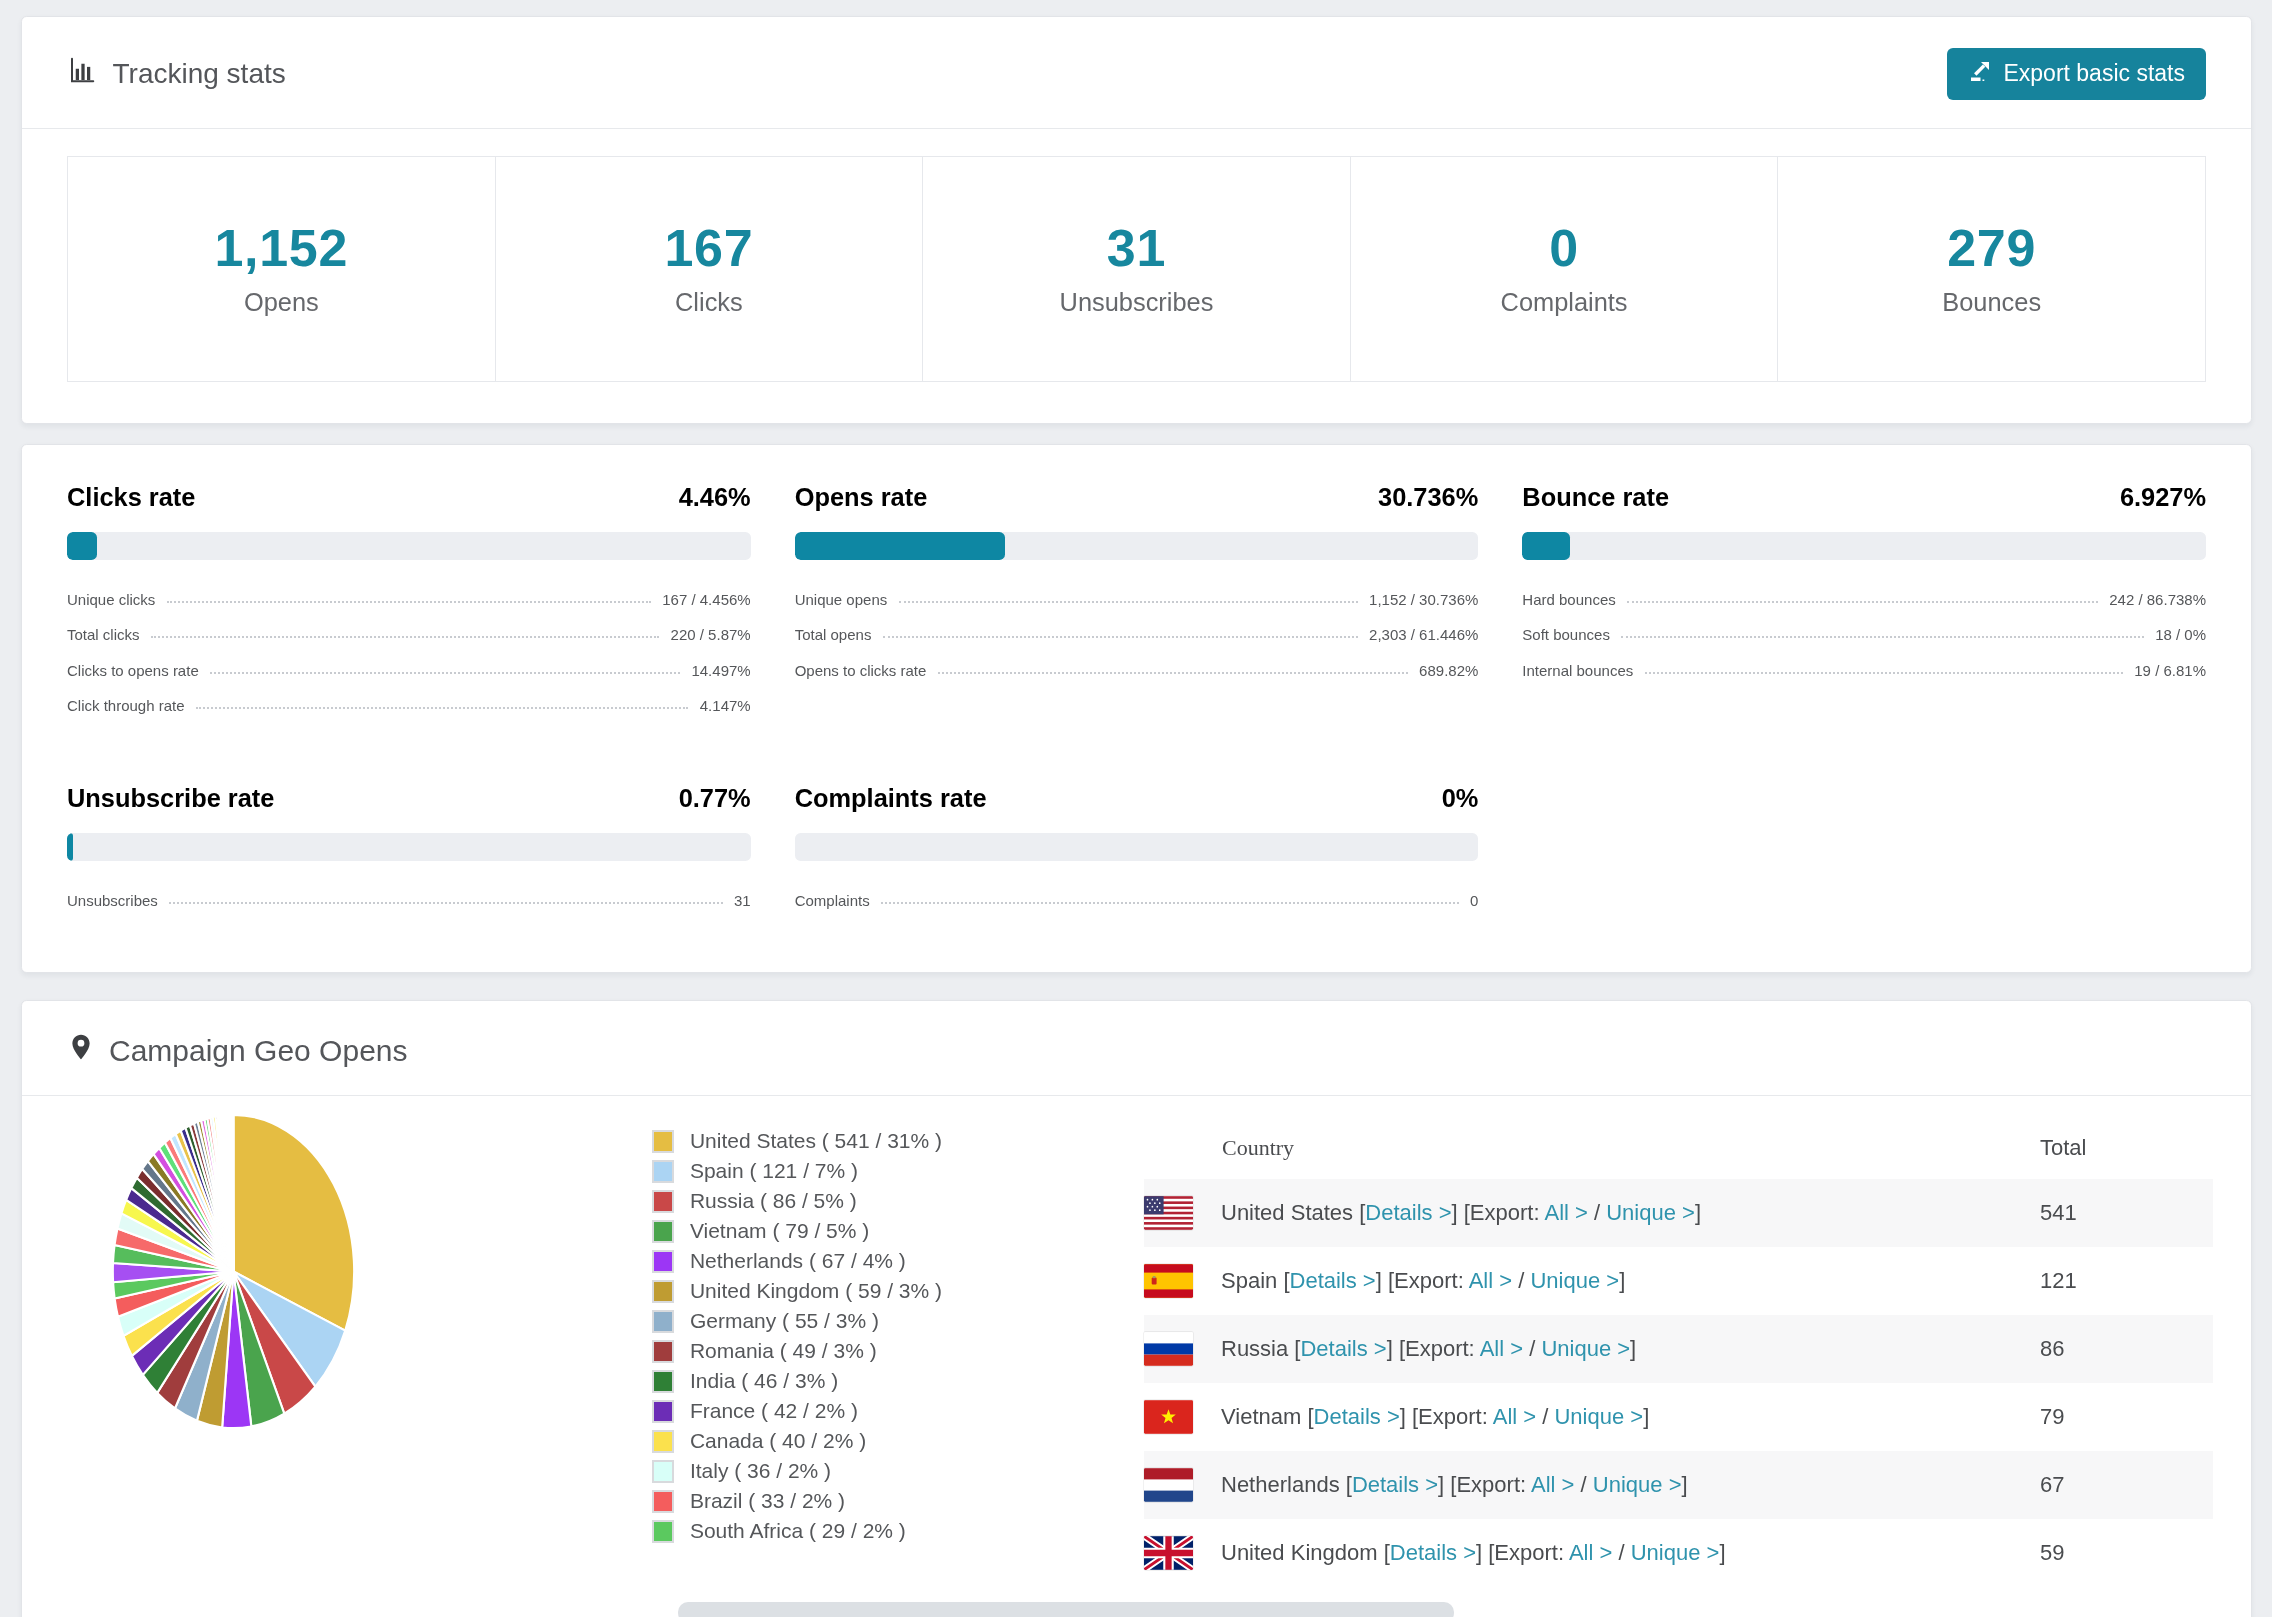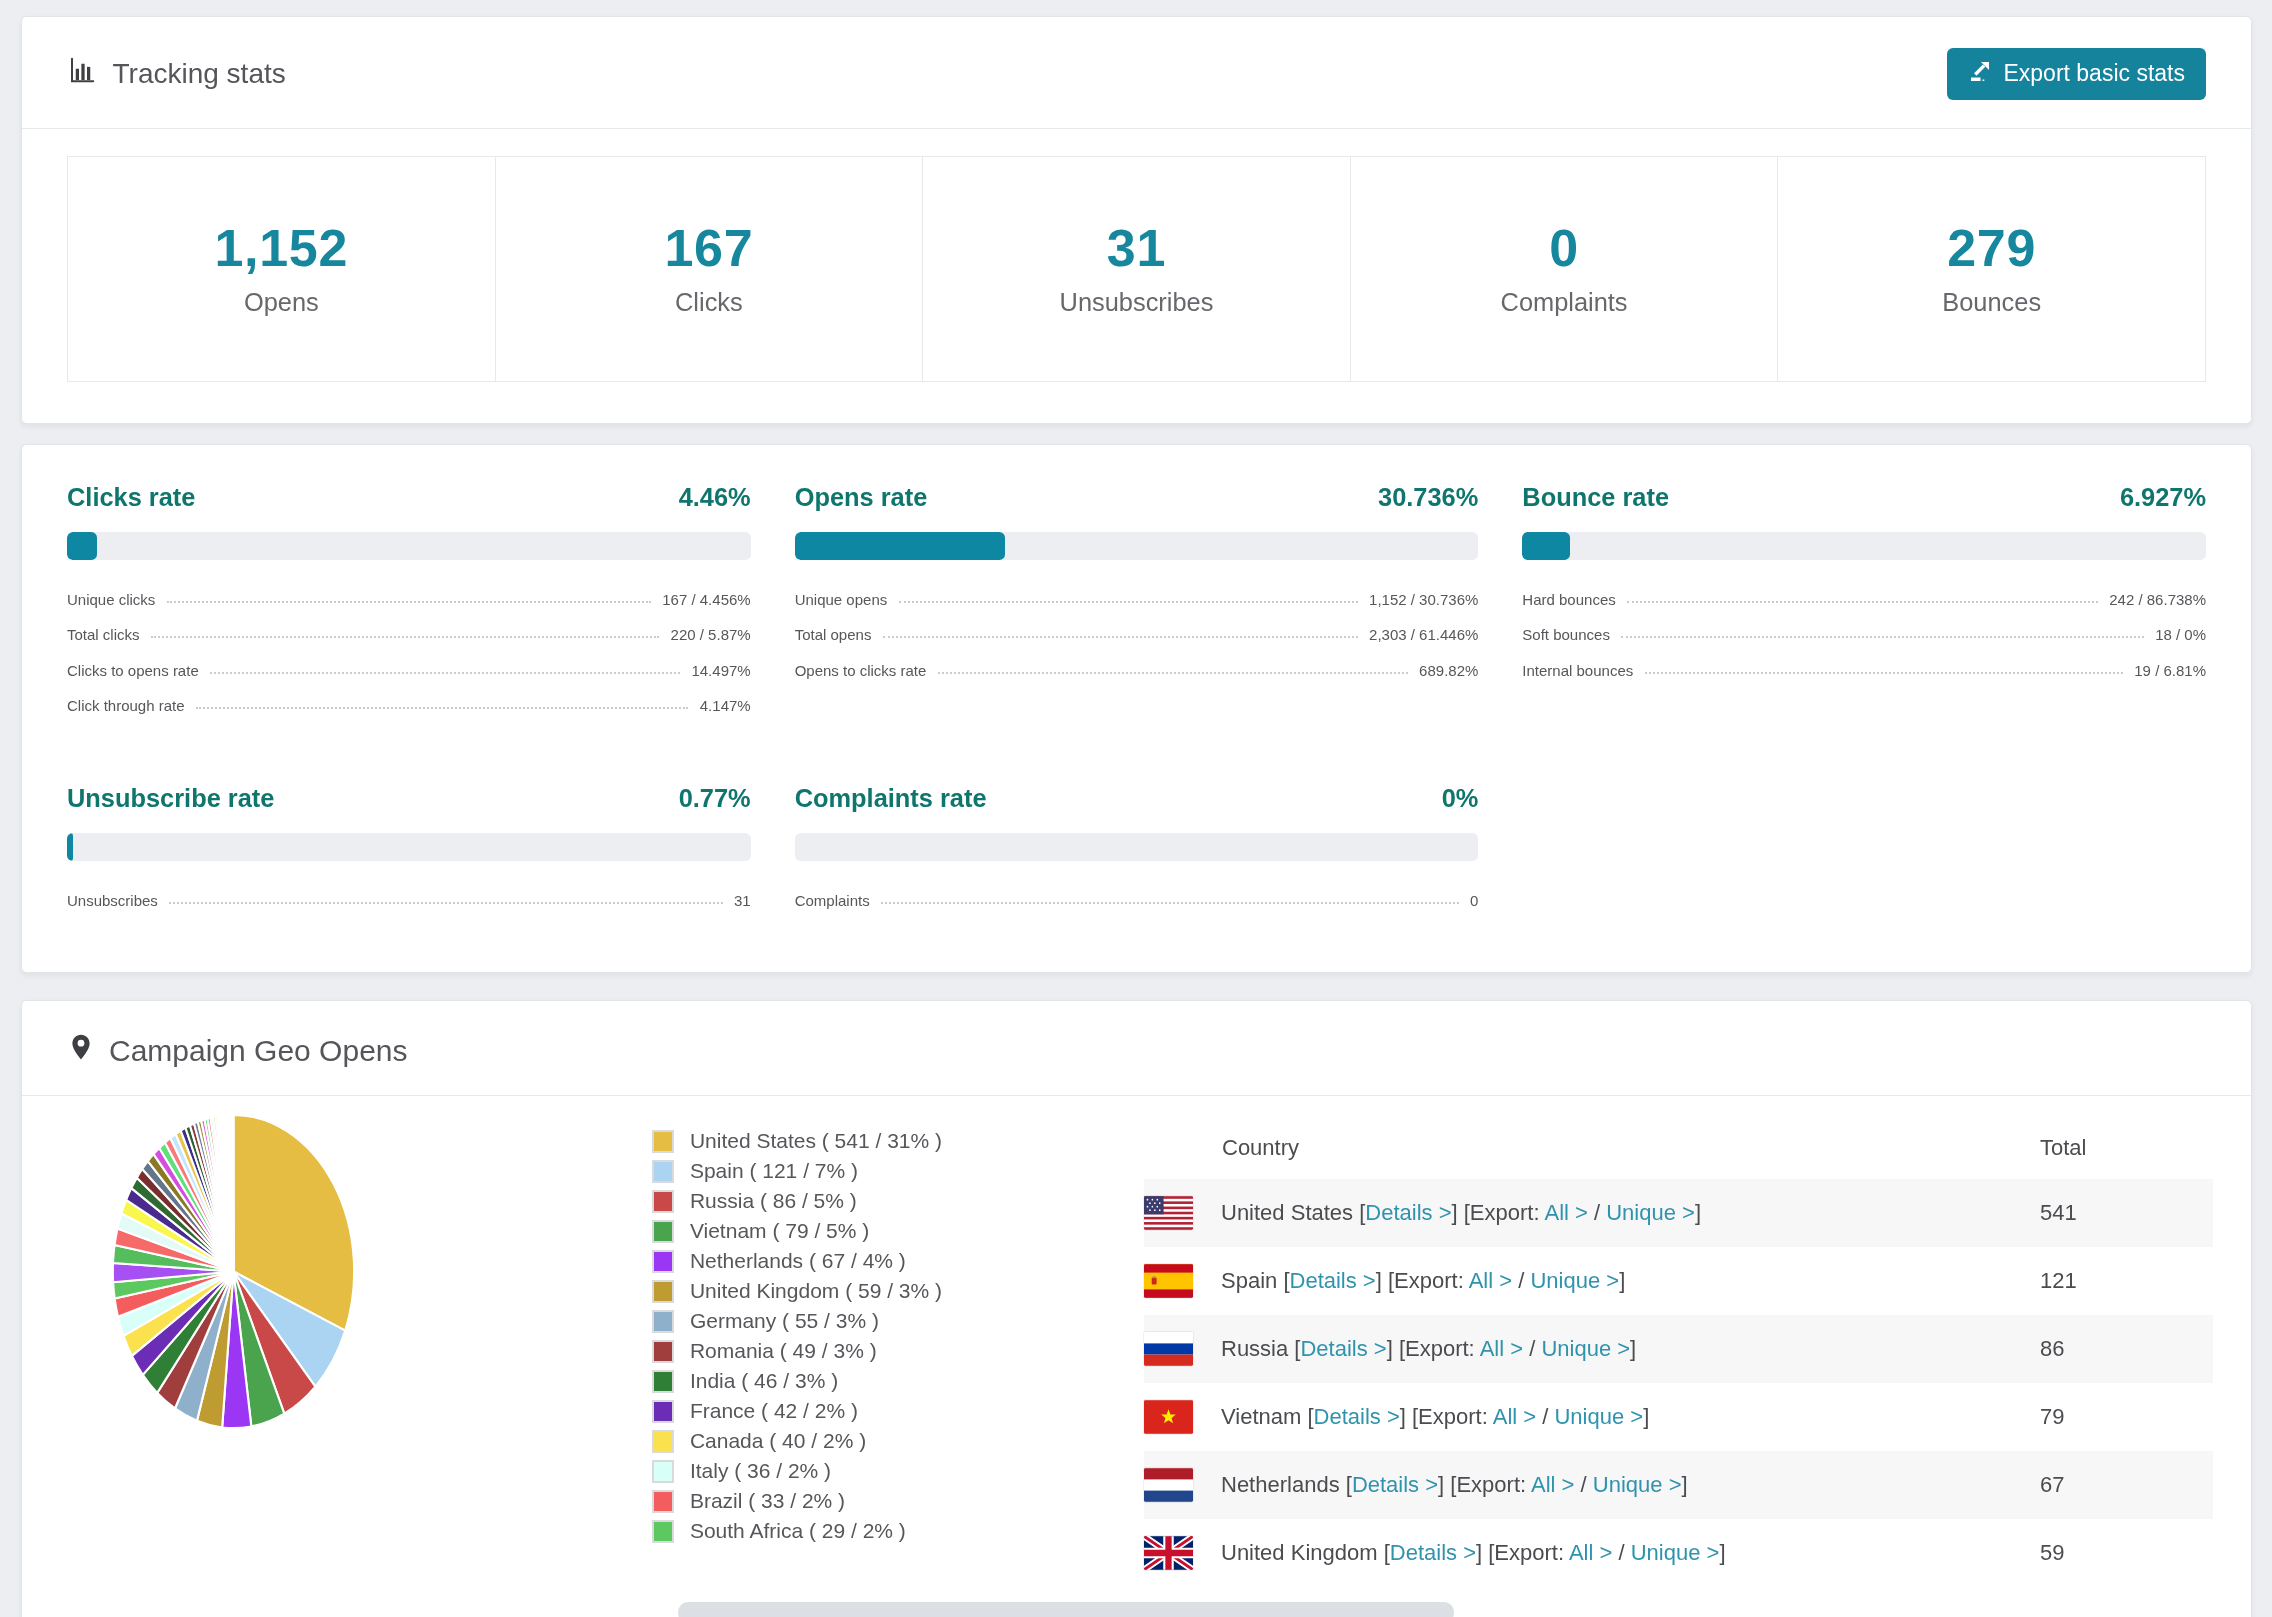--- a/index.html
+++ b/index.html
@@ -11,21 +11,21 @@
   .c1-title{display:flex;align-items:center;gap:15.5px;font-size:28px;color:#54565a;}
   .btn-export{display:flex;align-items:center;gap:11.3px;background:#16839c;color:#fff;font-size:23px;font-weight:500;padding:11.3px 21px;border-radius:6px;border:none;cursor:pointer;font-family:inherit;}
   .summary-row{display:flex;margin:27px 45px 41px;border:1.4px solid #e6e8ec;}
   .stat-cell{flex:1;text-align:center;padding:61px 0 64px;border-right:1.4px solid #e6e8ec;}
   .stat-cell:last-child{border-right:none;}
   .stat-value{font-size:52px;font-weight:bold;color:#17879e;letter-spacing:0.7px;}
   .stat-label{font-size:25.4px;color:#66686c;margin-top:10px;}
   
   .card2{margin-bottom:27px;padding:38px 45px 45px;display:grid;grid-template-columns:1fr 1fr 1fr;column-gap:44px;row-gap:51px;}
   .rate-head{display:flex;justify-content:space-between;align-items:baseline;}
-  .rate-title,.rate-value{font-size:25.4px;font-weight:bold;color:#0f766e;}
+  .rate-title,.rate-value{font-size:25.4px;font-weight:bold;color:#000000;}
   .bar{margin-top:20px;height:28px;background:#eceef2;border-radius:5.6px;overflow:hidden;}
   .fill{height:100%;background:#0e87a3;border-radius:5.6px;}
   .rate-rows{margin-top:31px;}
   .rrow{display:flex;align-items:flex-end;margin-bottom:18.4px;font-size:15px;color:#55575a;}
   .rlabel{white-space:nowrap;}
   .leader{flex:1;border-bottom:2.1px dotted #c8cbd0;margin:0 11.3px 5px;}
   .rvalue{white-space:nowrap;}
   
   .c3-head{display:flex;align-items:center;gap:14px;padding:30px 45px 25.4px;border-bottom:1.4px solid #e7e9ec;font-size:30px;color:#54565a;}
   .geo-content{position:relative;height:528px;overflow:hidden;}
@@ -34,21 +34,21 @@
   .lrow{display:flex;align-items:center;height:30px;}
   .swatch{width:18.4px;height:18.4px;border:2.1px solid #d8dadd;margin-right:15.5px;flex:none;}
   .ltext{font-size:21px;color:#55575a;white-space:nowrap;}
   .geo-table{position:absolute;left:1122px;top:21px;width:1069px;}
   .thead{display:flex;align-items:center;height:62px;font-size:22px;color:#4a4c4f;}
   .trow{display:flex;align-items:center;height:68px;font-size:22px;color:#4a4c4f;}
   .trow:nth-child(odd){background:#f7f7f8;}
   .flagbox{width:49px;height:34px;margin-right:28px;flex:none;border-radius:1.4px;overflow:hidden;box-shadow:0 0 0 0.7px rgba(0,0,0,.08);}
   .flagbox svg{display:block;}
   .cname{flex:1;white-space:nowrap;overflow:hidden;}
-  .col-country{flex:1;padding-left:78px;}
+  .col-country{flex:1;padding-left:78px;font-family:Liberation Serif, serif;}
   .col-total{width:173px;flex:none;}
   .trow .col-total{padding-left:0;margin-left:44px;}
   a.tlink{color:#2f93ad;text-decoration:none;cursor:pointer;}
   .bottom-bar{position:absolute;left:678px;top:1602px;width:776px;height:21px;background:#dce0e4;border-radius:10px;}
   .icon-dark{color:#3d3f42;}
 </style>
 </head>
 <body>
 
 <div class="page">

